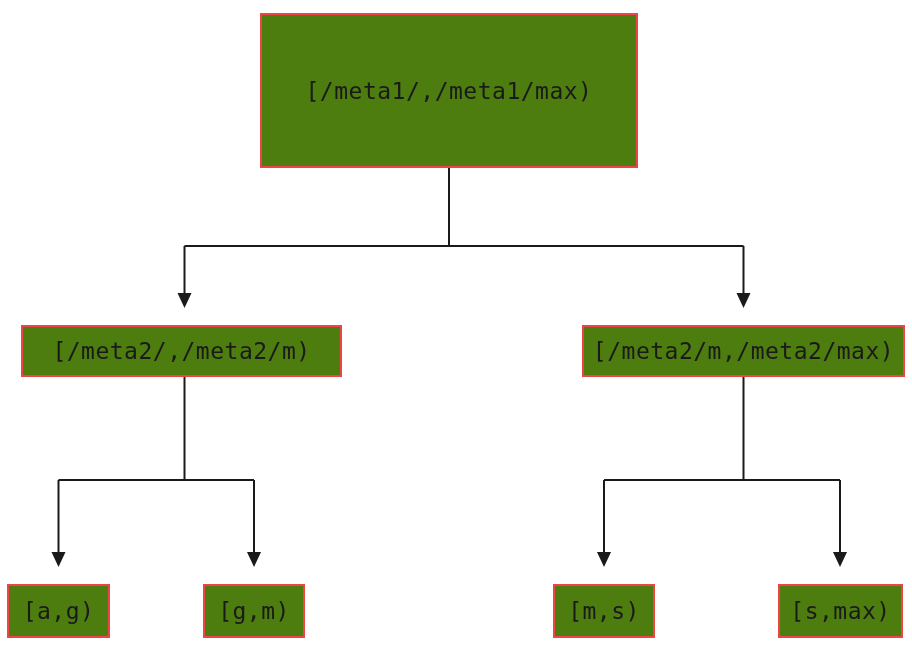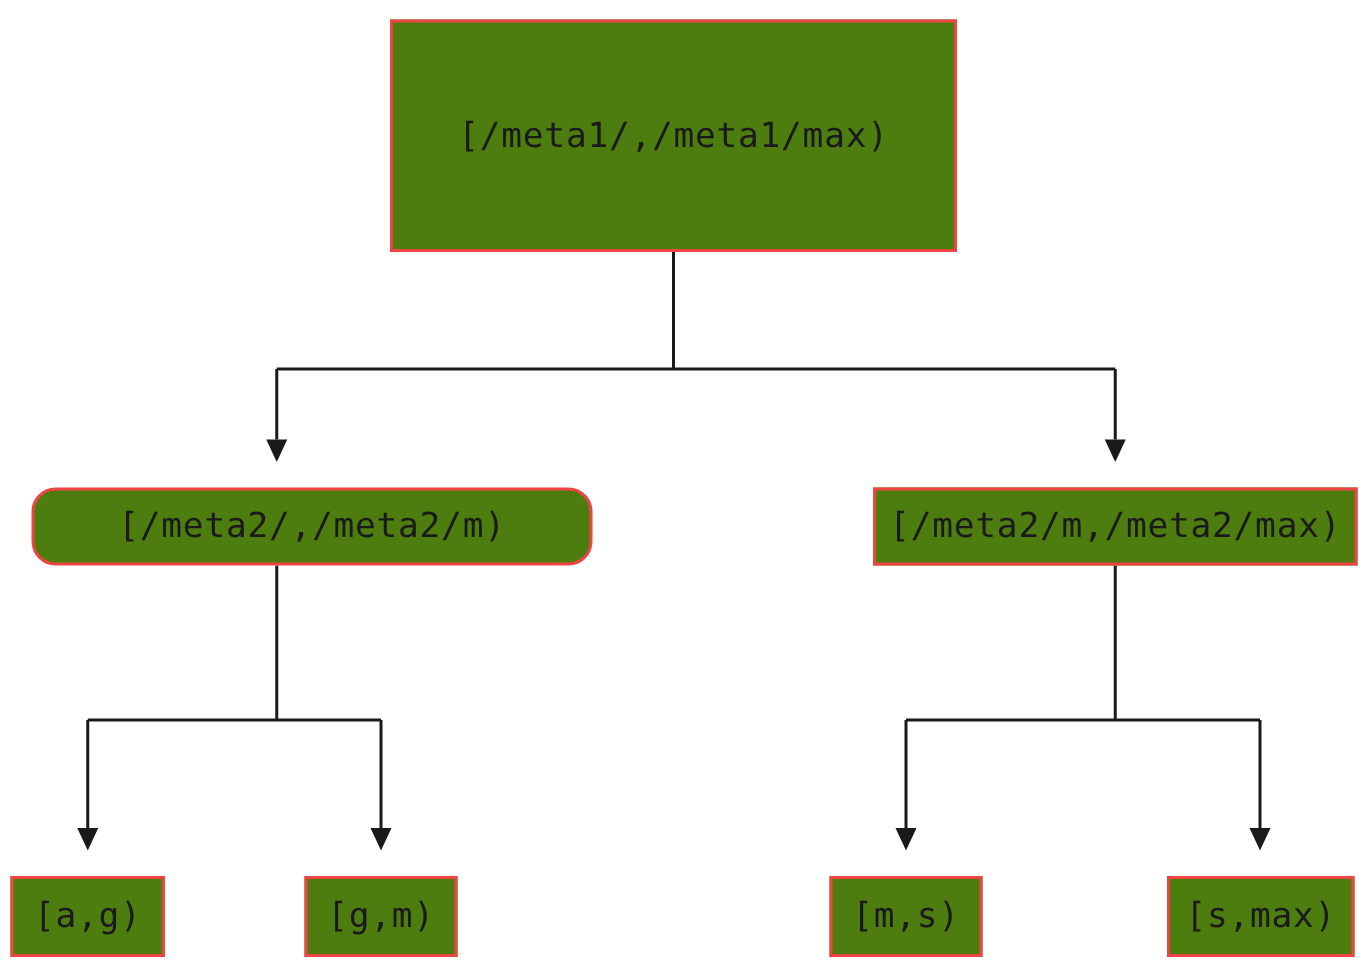--- a/index.html
+++ b/index.html
@@ -38,21 +38,21 @@
     background: #4d7c0f;
     color: #1a1a1a;
     display: flex;
     align-items: center;
     justify-content: center;
     font-size: 23px;
     letter-spacing: 0.5px;
     white-space: nowrap;
   }
   .node-root        { left: 260px; top: 13px;  width: 378px; height: 155px; }
-  .node-meta2-left  { left: 21px;  top: 325px; width: 374px; height: 52px; border-radius: 16px; }
+  .node-meta2-left  { left: 21px;  top: 325px; width: 321px; height: 52px; }
   .node-meta2-right { left: 582px; top: 325px; width: 323px; height: 52px; }
   .node-leaf-ag     { left: 7px;   top: 584px; width: 103px; height: 54px; }
   .node-leaf-gm     { left: 203px; top: 584px; width: 102px; height: 54px; }
   .node-leaf-ms     { left: 553px; top: 584px; width: 102px; height: 54px; }
   .node-leaf-smax   { left: 778px; top: 584px; width: 125px; height: 54px; }
 </style>
 </head>
 <body>
 
 <div class="canvas">

